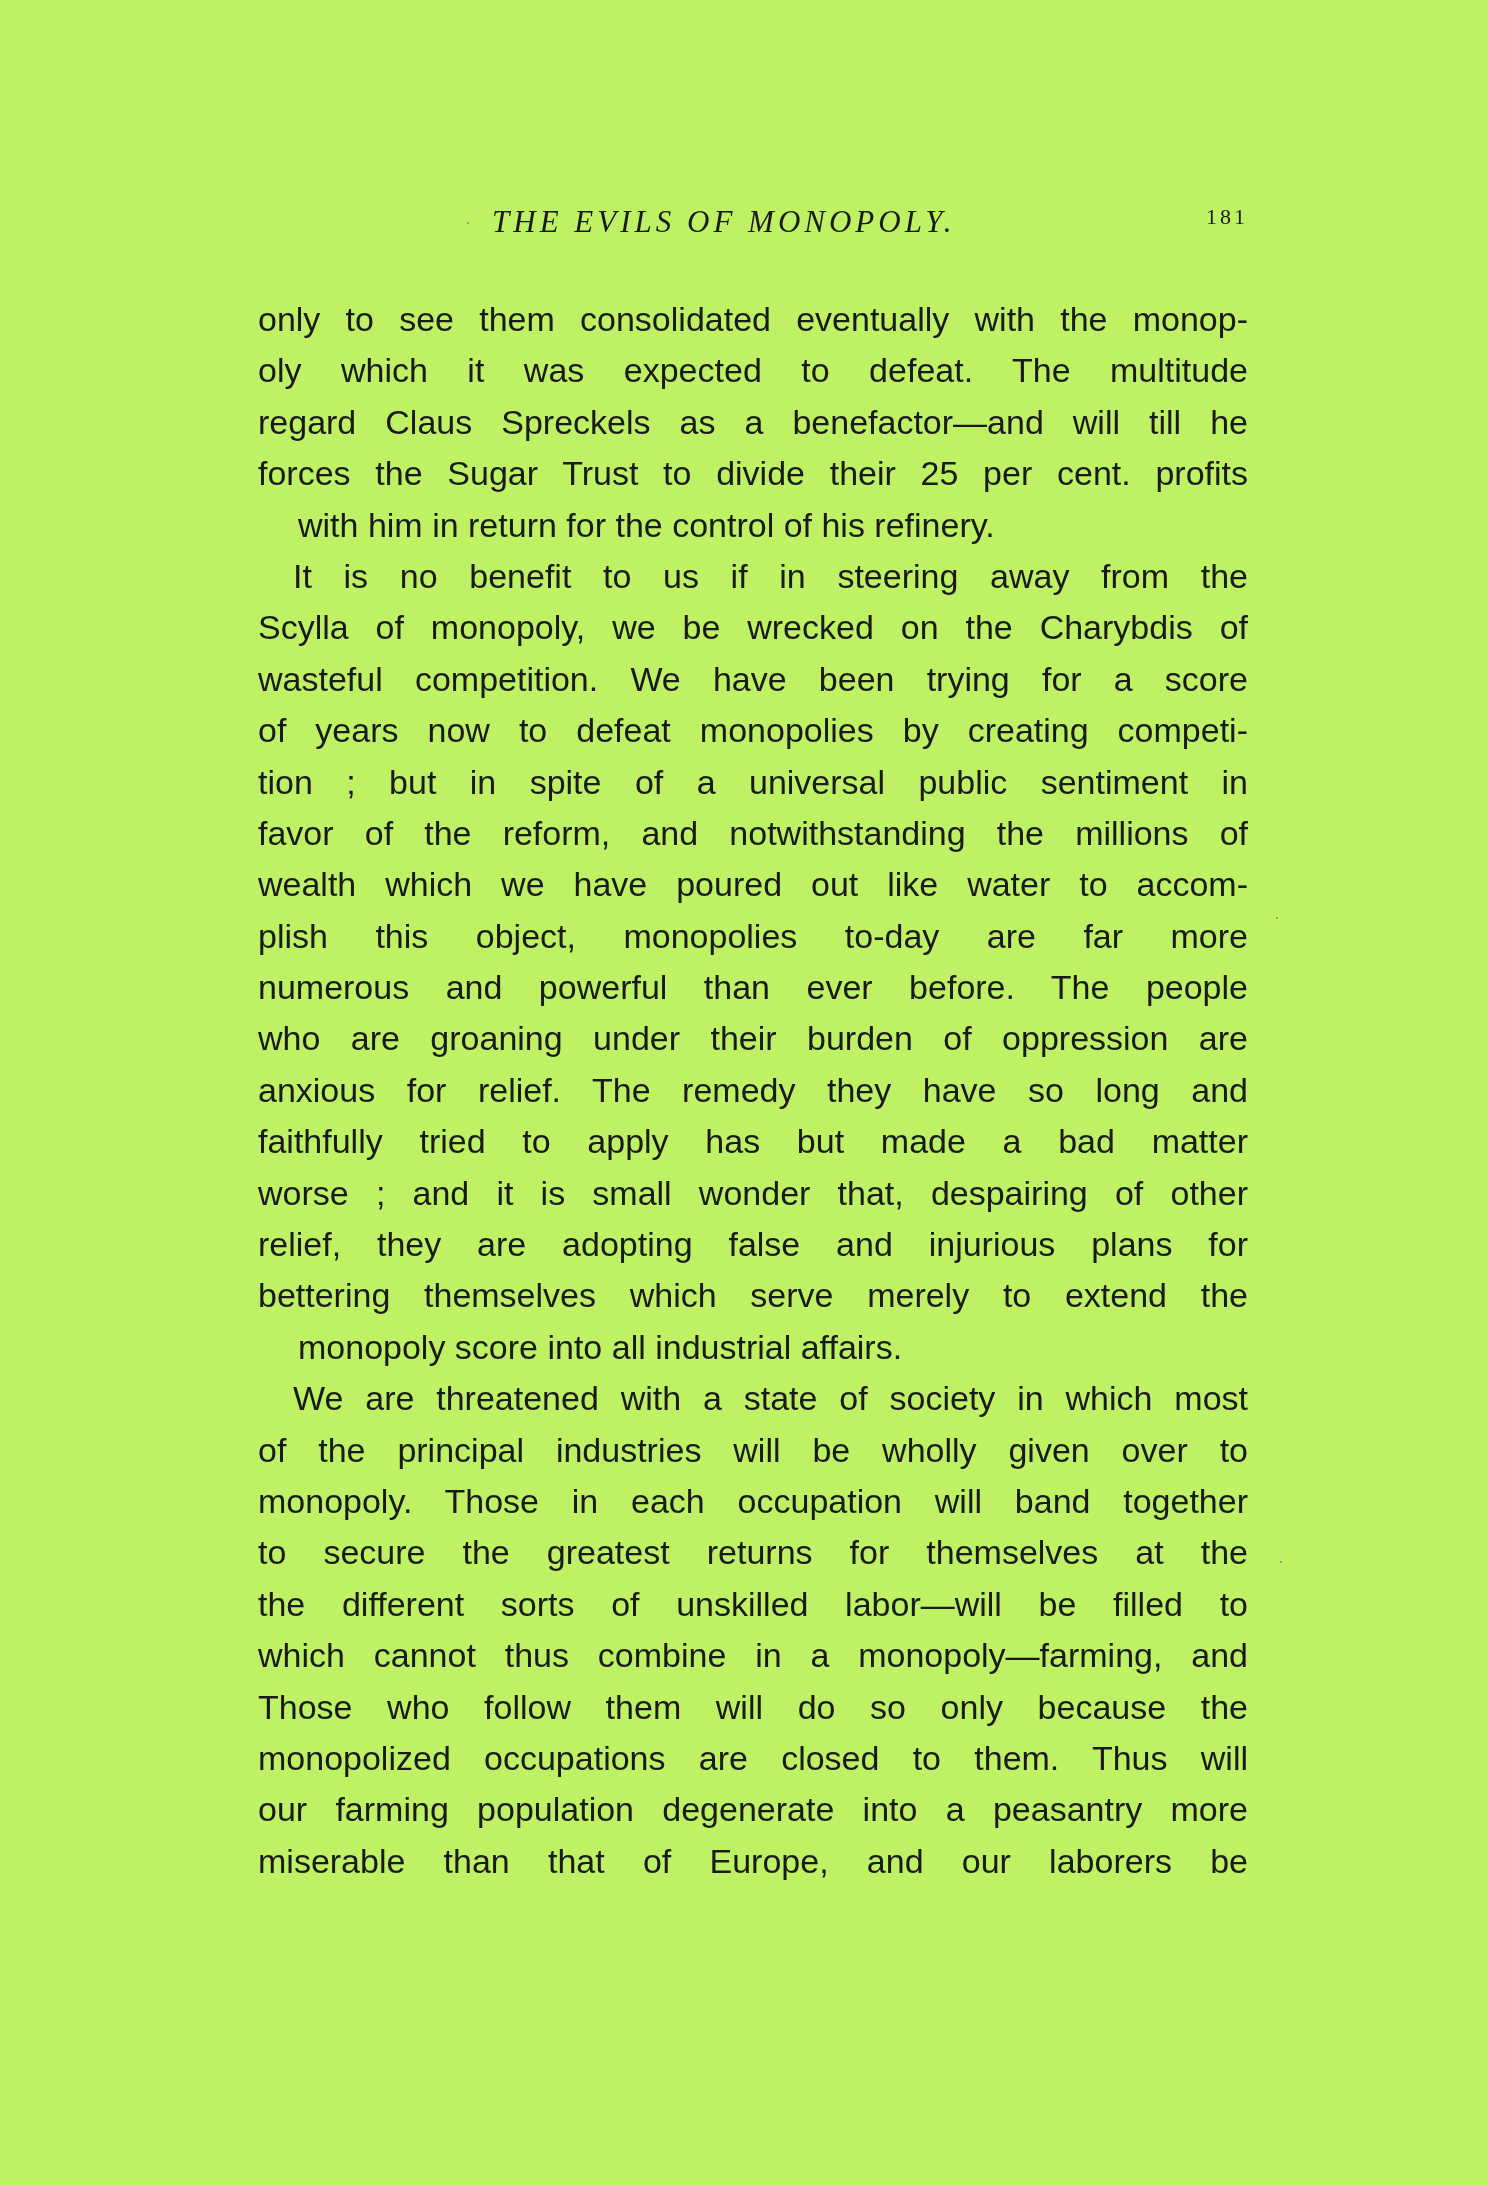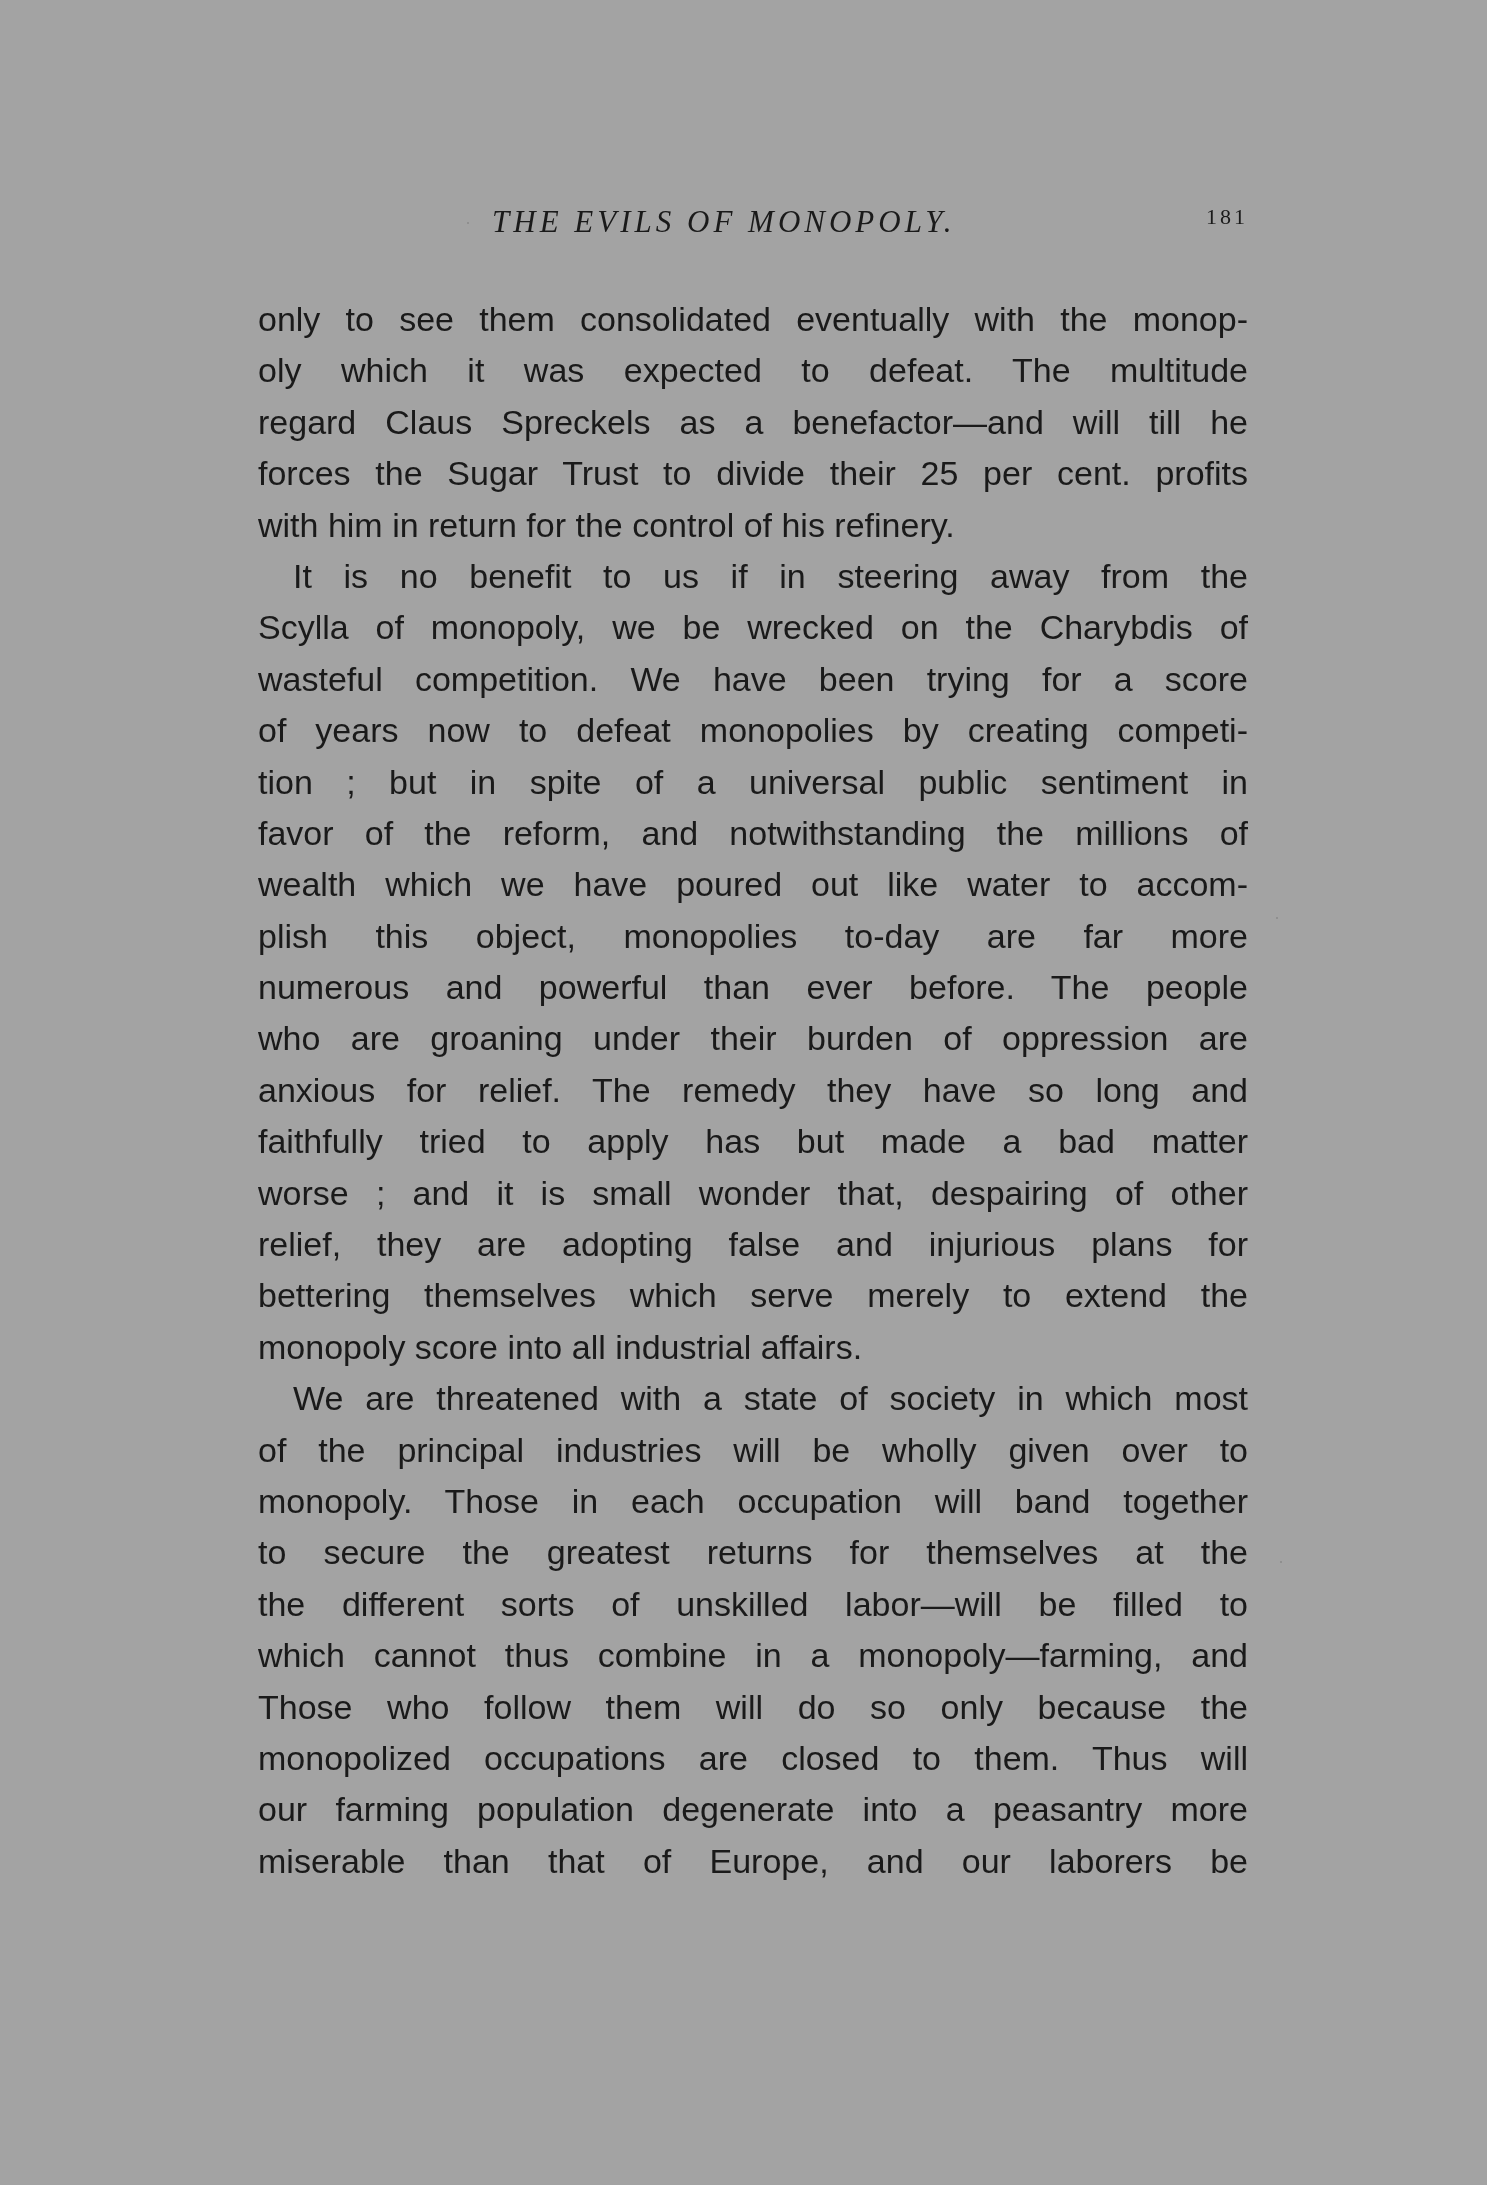--- a/index.html
+++ b/index.html
@@ -1,33 +1,33 @@
 <!DOCTYPE html>
 <html><head>
 <meta charset="utf-8">
 <style>
   html, body { margin: 0; padding: 0; background: #ffffff; }
   body { width: 1487px; height: 2185px; position: relative; overflow: hidden; color: #1a1a1a; }
-  .page { position: absolute; left: 0; top: 0; width: 1487px; height: 2185px; background: #a3a3a3; }
+  .page { position: absolute; left: 0; top: 0; width: 1487px; height: 2185px; background: #bef264; }
   .header { position: absolute; left: 258px; top: 204px; width: 990px; height: 48px; }
   .running-title {
     position: absolute; left: 234px; top: 0;
     font-family: "Liberation Serif", serif; font-style: italic;
     font-size: 31px; letter-spacing: 4px; white-space: nowrap;
   }
   .page-number {
     position: absolute; right: 0; top: 0;
     font-family: "Liberation Serif", serif; font-size: 22px; letter-spacing: 3px;
   }
   .body-text {
     position: absolute; left: 258px; top: 294px; width: 990px;
     font-family: Liberation Sans, sans-serif; font-size: 34px; line-height: 51.4px;
   }
   .line { display: block; text-align: justify; text-align-last: justify; white-space: nowrap; height: 51.4px; overflow: visible; }
-  .line.last { text-align-last: left; }
+  .line.last { text-align-last: left; margin-left: 40px; }
   .line.indent { padding-left: 35px; }
   .mark { position: absolute; width: 2px; height: 2px; background: #888; border-radius: 1px; }
 </style>
 </head>
 <body>
 
 <div class="page">
   <div class="header">
     <span class="running-title">THE EVILS OF MONOPOLY.</span>
     <span class="page-number">181</span>

